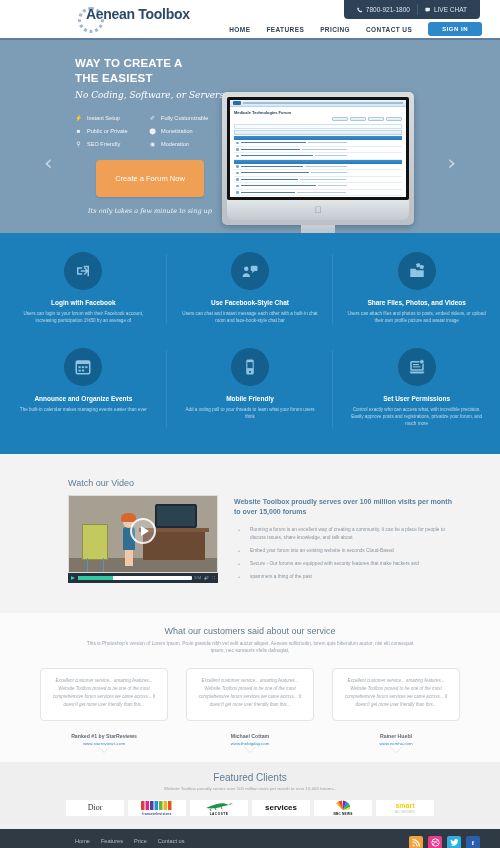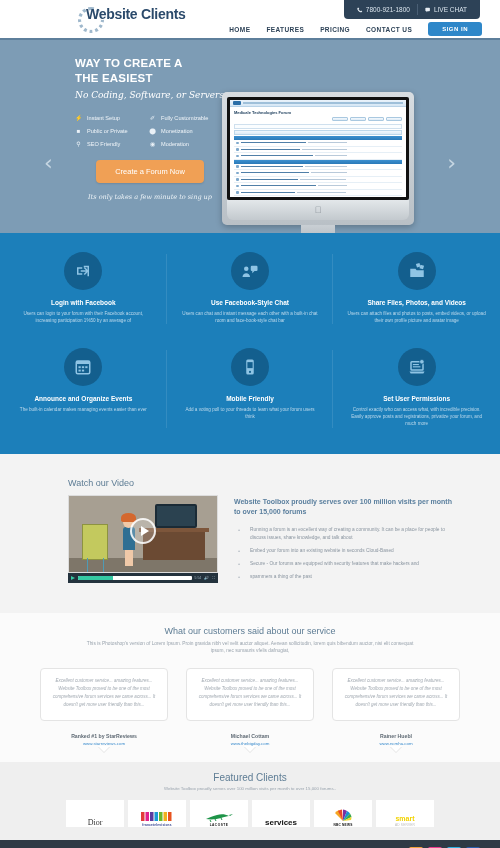--- a/index.html
+++ b/index.html
@@ -75,21 +75,21 @@
   }
   .hero-feats {
     margin-top:14px; display:grid; grid-template-columns:74px 76px;
     row-gap:6px; font-size:5.6px; color:#f0f5f9;
   }
   .hero-feats div { display:flex; align-items:center; gap:5px; }
   .fic { width:7px; text-align:center; font-size:6px; color:#eaf1f7; display:inline-block; }
   .cta {
     display:block; margin:13px auto 0; width:108px; text-align:center;
     background:#f0a055; color:#fff; font-size:7.5px; border-radius:4px;
-    padding:7px 0; border:none; box-shadow:0 1px 2px rgba(0,0,0,.12);
+    padding:14px 0; border:none; box-shadow:0 1px 2px rgba(0,0,0,.12);
   }
   .hero-note {
     text-align:center; color:#eef4f8; font-size:6.5px; margin-top:10px;
     font-family:"DejaVu Serif", serif; font-style:italic;
   }
 
   
   .monitor { position:absolute; left:222px; top:52px; width:192px; }
   .mon-screen {
     background:linear-gradient(#d8dde1,#b9c0c6); border-radius:5px;
@@ -197,41 +197,41 @@
   .tbubble:before { bottom:-7px; border-top:6px solid #e4e4e4; }
   .tname { text-align:center; margin-top:12px; color:#5f6a74; font-size:5.2px; font-weight:bold; }
   .turl { text-align:center; margin-top:2px; color:#3b8ccd; font-size:4.4px; }
 
   
   .clients { background:#efefef; padding:10px 0 13px; }
   .ctitle { text-align:center; color:#5d7c94; font-size:10px; margin-bottom:3px; }
   .csub { text-align:center; color:#9aa4ae; font-size:4.4px; margin-bottom:9px; }
   .crow { display:flex; justify-content:center; gap:4px; }
   .cbox {
-    width:58px; height:27px; background:#fff; display:flex; flex-direction:column;
-    align-items:center; justify-content:flex-end; gap:1px;
+    width:58px; height:16px; background:#fff; display:flex; flex-direction:column;
+    align-items:center; justify-content:center; gap:1px;
   }
   .cbox .c-main { font-size:8px; }
   .cbox .c-sm { font-size:3.2px; letter-spacing:.2px; }
 
   
   .footer { background:#2f3a45; height:44px; position:relative; }
   .fnav { position:absolute; left:75px; top:9px; display:flex; gap:11px; font-size:5.6px; color:#b7bfc7; }
   .follow { position:absolute; right:20px; top:7px; display:flex; align-items:center; gap:5px; }
   .sic { width:14px; height:14px; border-radius:2px; display:flex; align-items:center; justify-content:center; color:#fff; font-size:7px; font-weight:bold; }
 </style>
 </head>
 <body>
 
 <div class="page">
 
   <div class="topbar">
     <div class="logo">
       <span class="logo-cog"></span>
-      <span class="logo-text">Website Clients</span>
+      <span class="logo-text">Aenean Toolbox</span>
     </div>
 
     <div class="contactbox">
       <div class="cb-item">
         <svg class="ic" width="6" height="6" viewBox="0 0 16 16">
             <path fill="#e8eef4" d="M3 1l3 3-2 2c1 2 3 4 5 5l2-2 3 3-2 2c-5 1-12-6-11-11z"></path>
           </svg>
         <span>7800-921-1800</span>
       </div>
       <div class="divider"></div>

